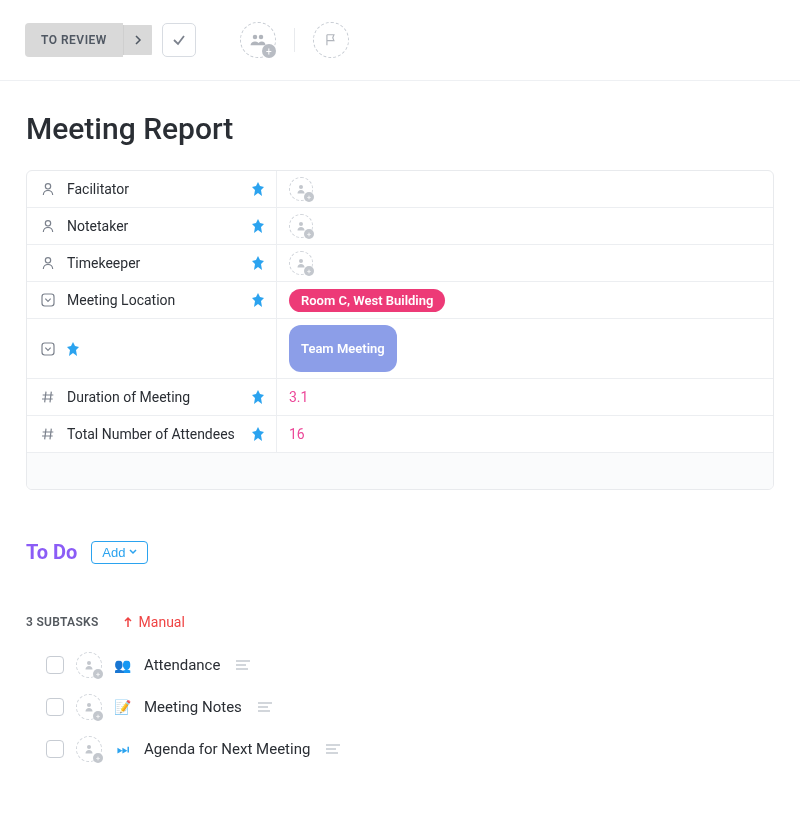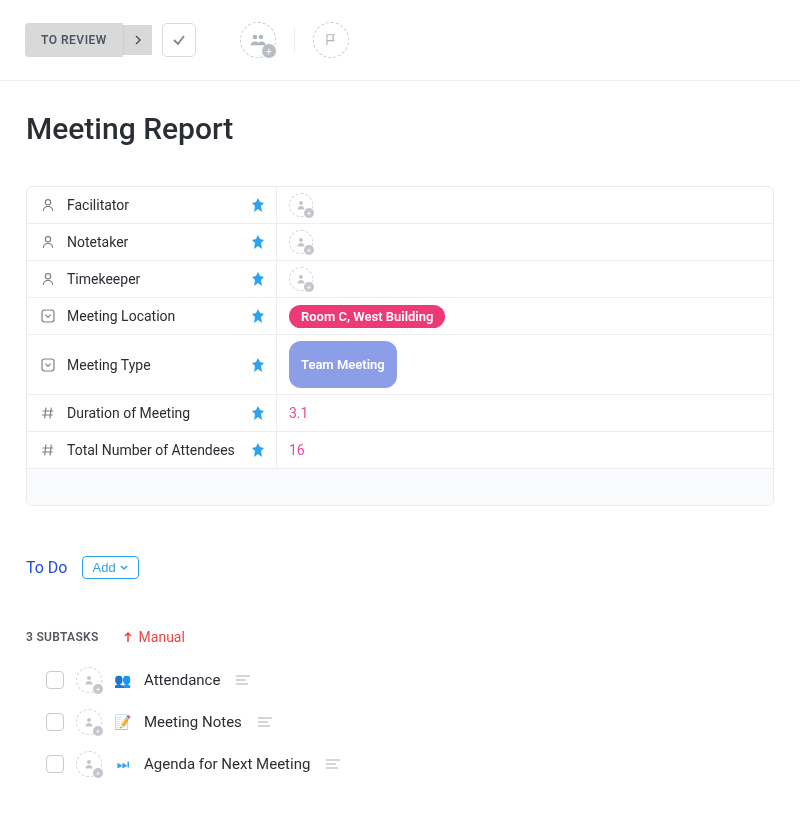--- a/index.html
+++ b/index.html
@@ -81,21 +81,21 @@
       align-items: center;
       justify-content: center;
     }
     .page-title {
       font-size: 30px;
       font-weight: 500;
       color: #2a2e34;
       padding: 30px 26px 20px;
     }
     .fields-table {
-      margin: 20px 26px 0;
+      margin: 4px 26px 0;
       border: 1px solid #e8eaed;
       border-radius: 6px;
       overflow: hidden;
     }
     .field-row {
       display: flex;
       border-bottom: 1px solid #eceef1;
     }
     .field-row:last-child { border-bottom: none; }
     .field-label {
@@ -181,23 +181,23 @@
       height: 36px;
       background: #fafbfc;
     }
     .section-header {
       display: flex;
       align-items: center;
       padding: 50px 26px 10px;
       gap: 14px;
     }
     .section-title {
-      font-size: 16px;
-      font-weight: 400;
-      color: #1d4ed8;
+      font-size: 20px;
+      font-weight: 700;
+      color: #8b5cf6;
     }
     .add-btn {
       border: 1px solid #2ba3ef;
       color: #2ba3ef;
       background: #fff;
       padding: 3px 10px;
       border-radius: 4px;
       font-size: 13px;
       display: flex;
       align-items: center;
@@ -387,21 +387,20 @@
       </div>
     </div>
     <div class="field-row">
       <div class="field-label">
         <span class="field-icon">
           <svg width="16" height="16" viewBox="0 0 24 24" fill="none" stroke="currentColor" stroke-width="1.8">
             <rect x="3" y="3" width="18" height="18" rx="4"></rect>
             <path d="M8 10l4 4 4-4"></path>
           </svg>
         </span>
-        <span class="field-name">Meeting Type</span>
         <span class="pin-icon">
           <svg width="12" height="14" viewBox="0 0 12 14" fill="currentColor">
             <path d="M6 0l2 4 4 1-3 3 1 6-4-3-4 3 1-6L0 5l4-1z"></path>
           </svg>
         </span>
       </div>
       <div class="field-value">
         <span class="tag-blue">Team Meeting</span>
       </div>
     </div>

